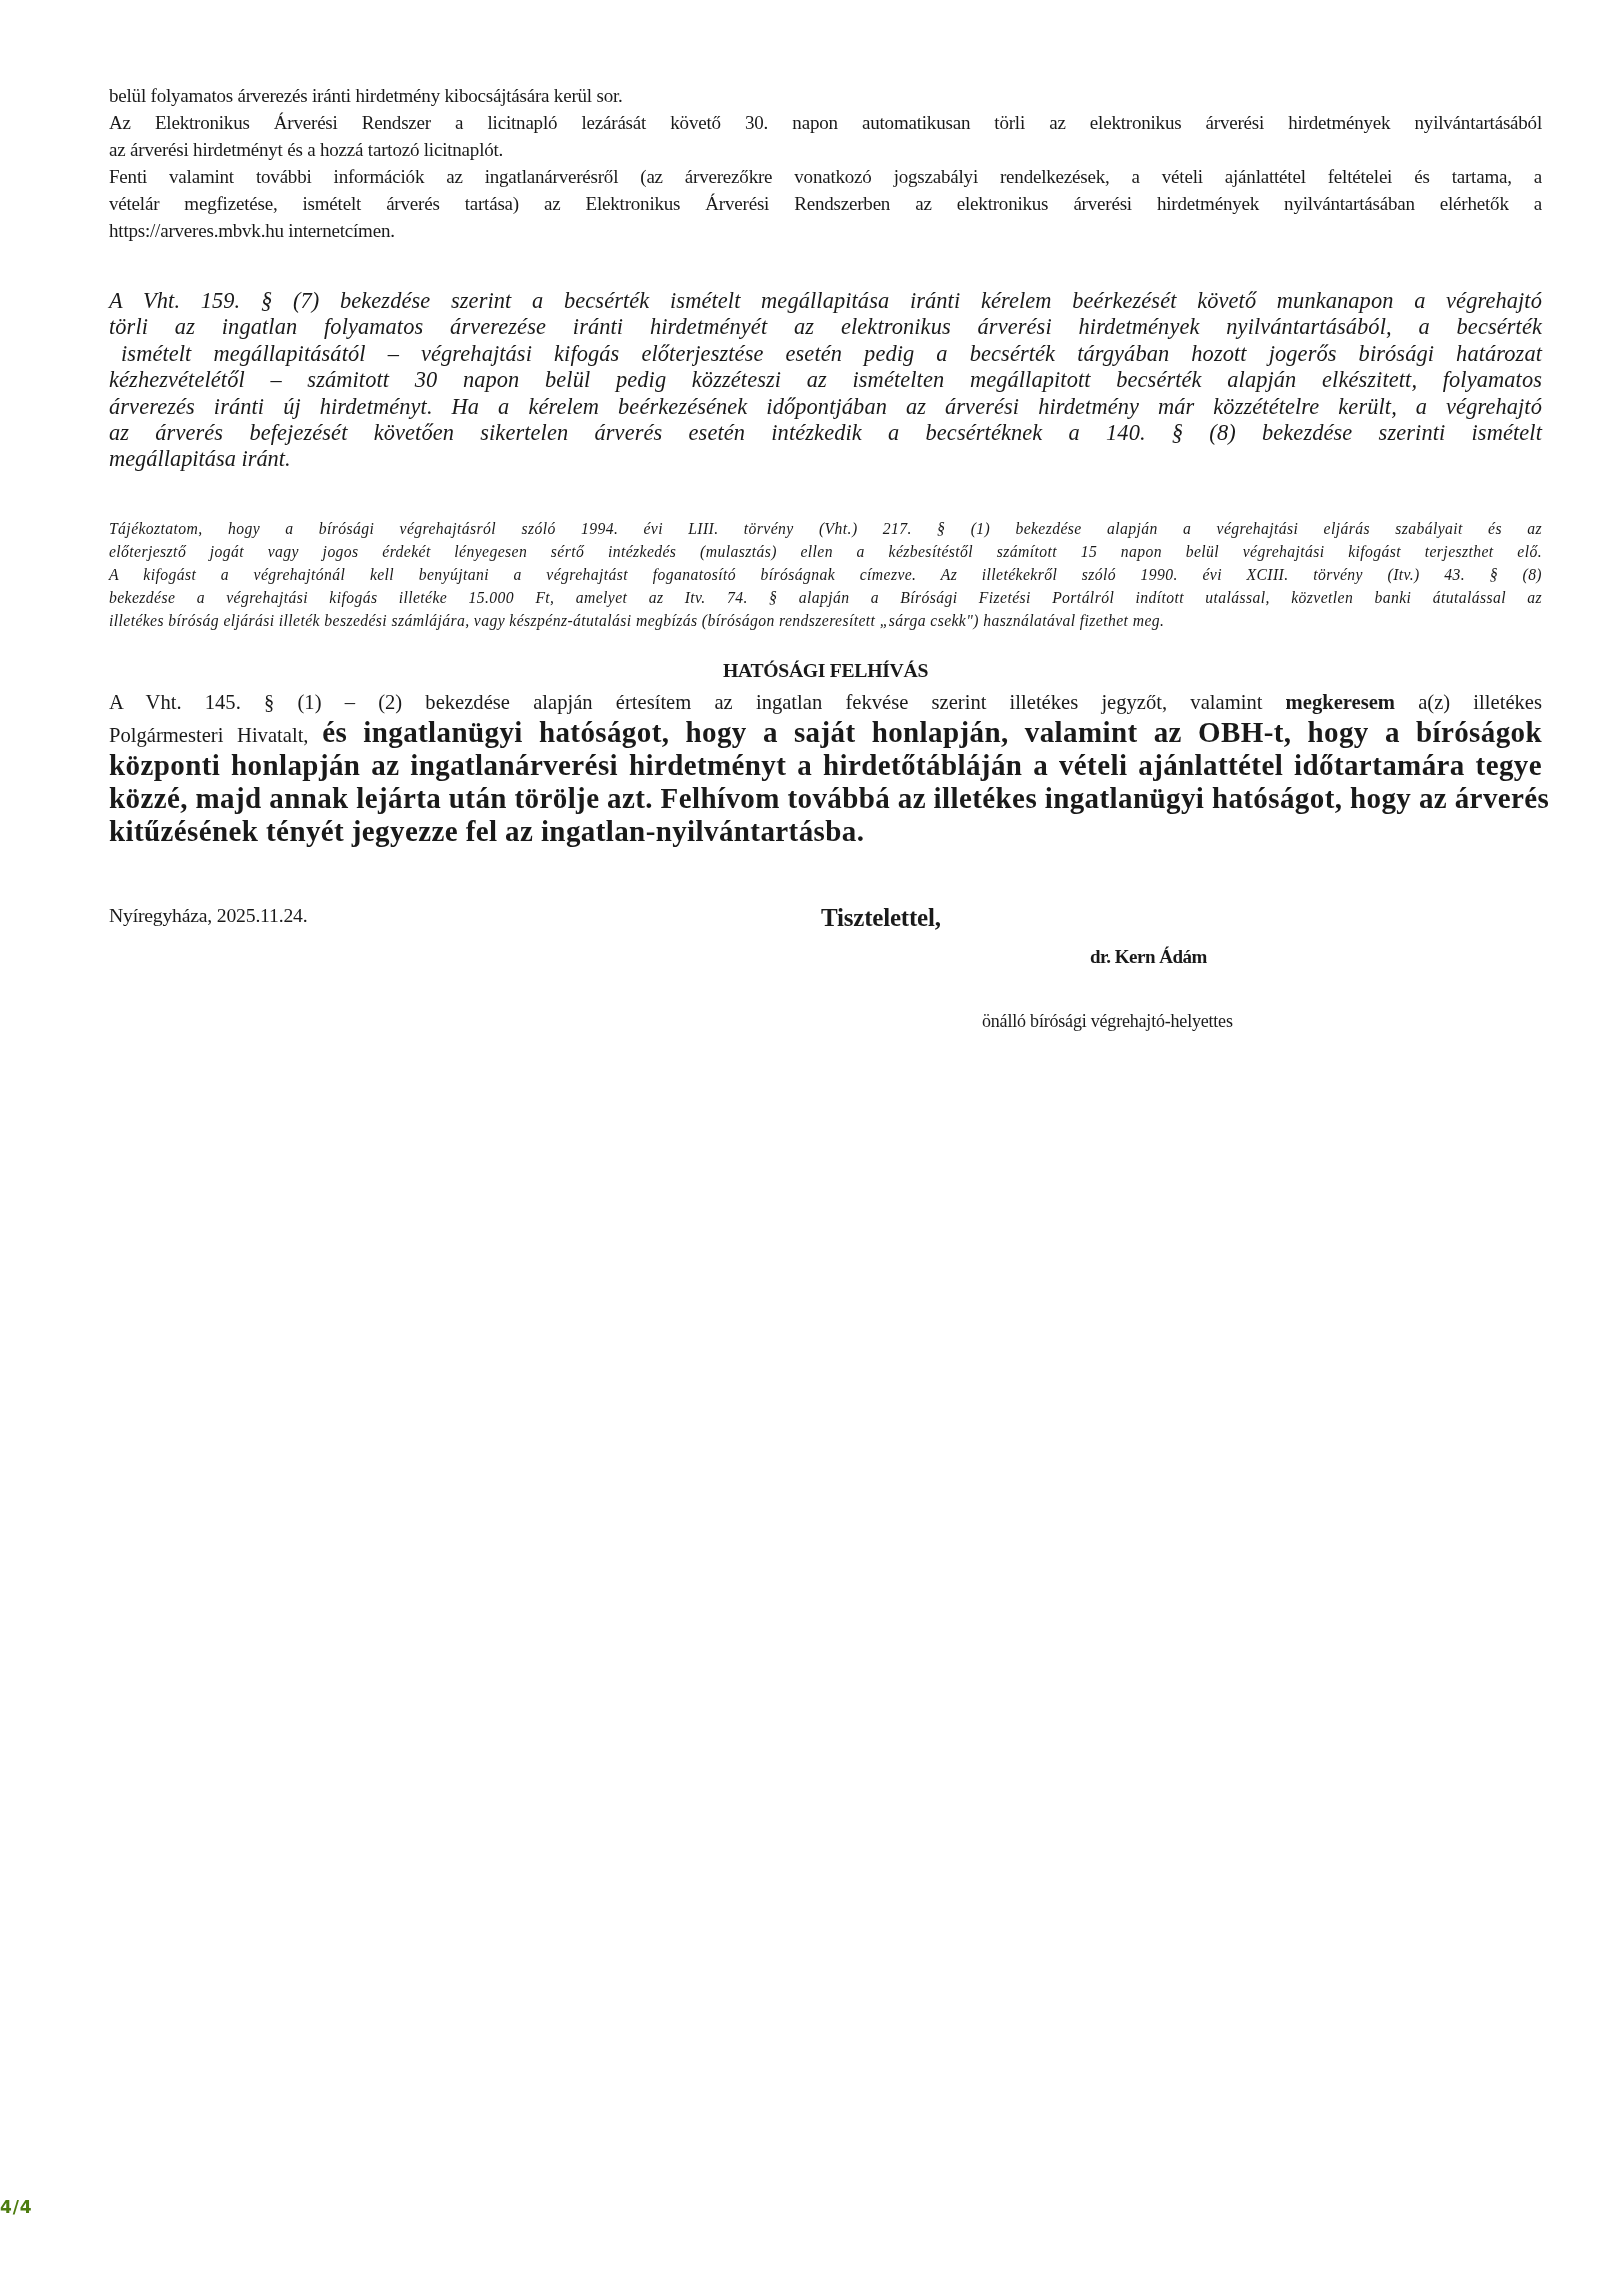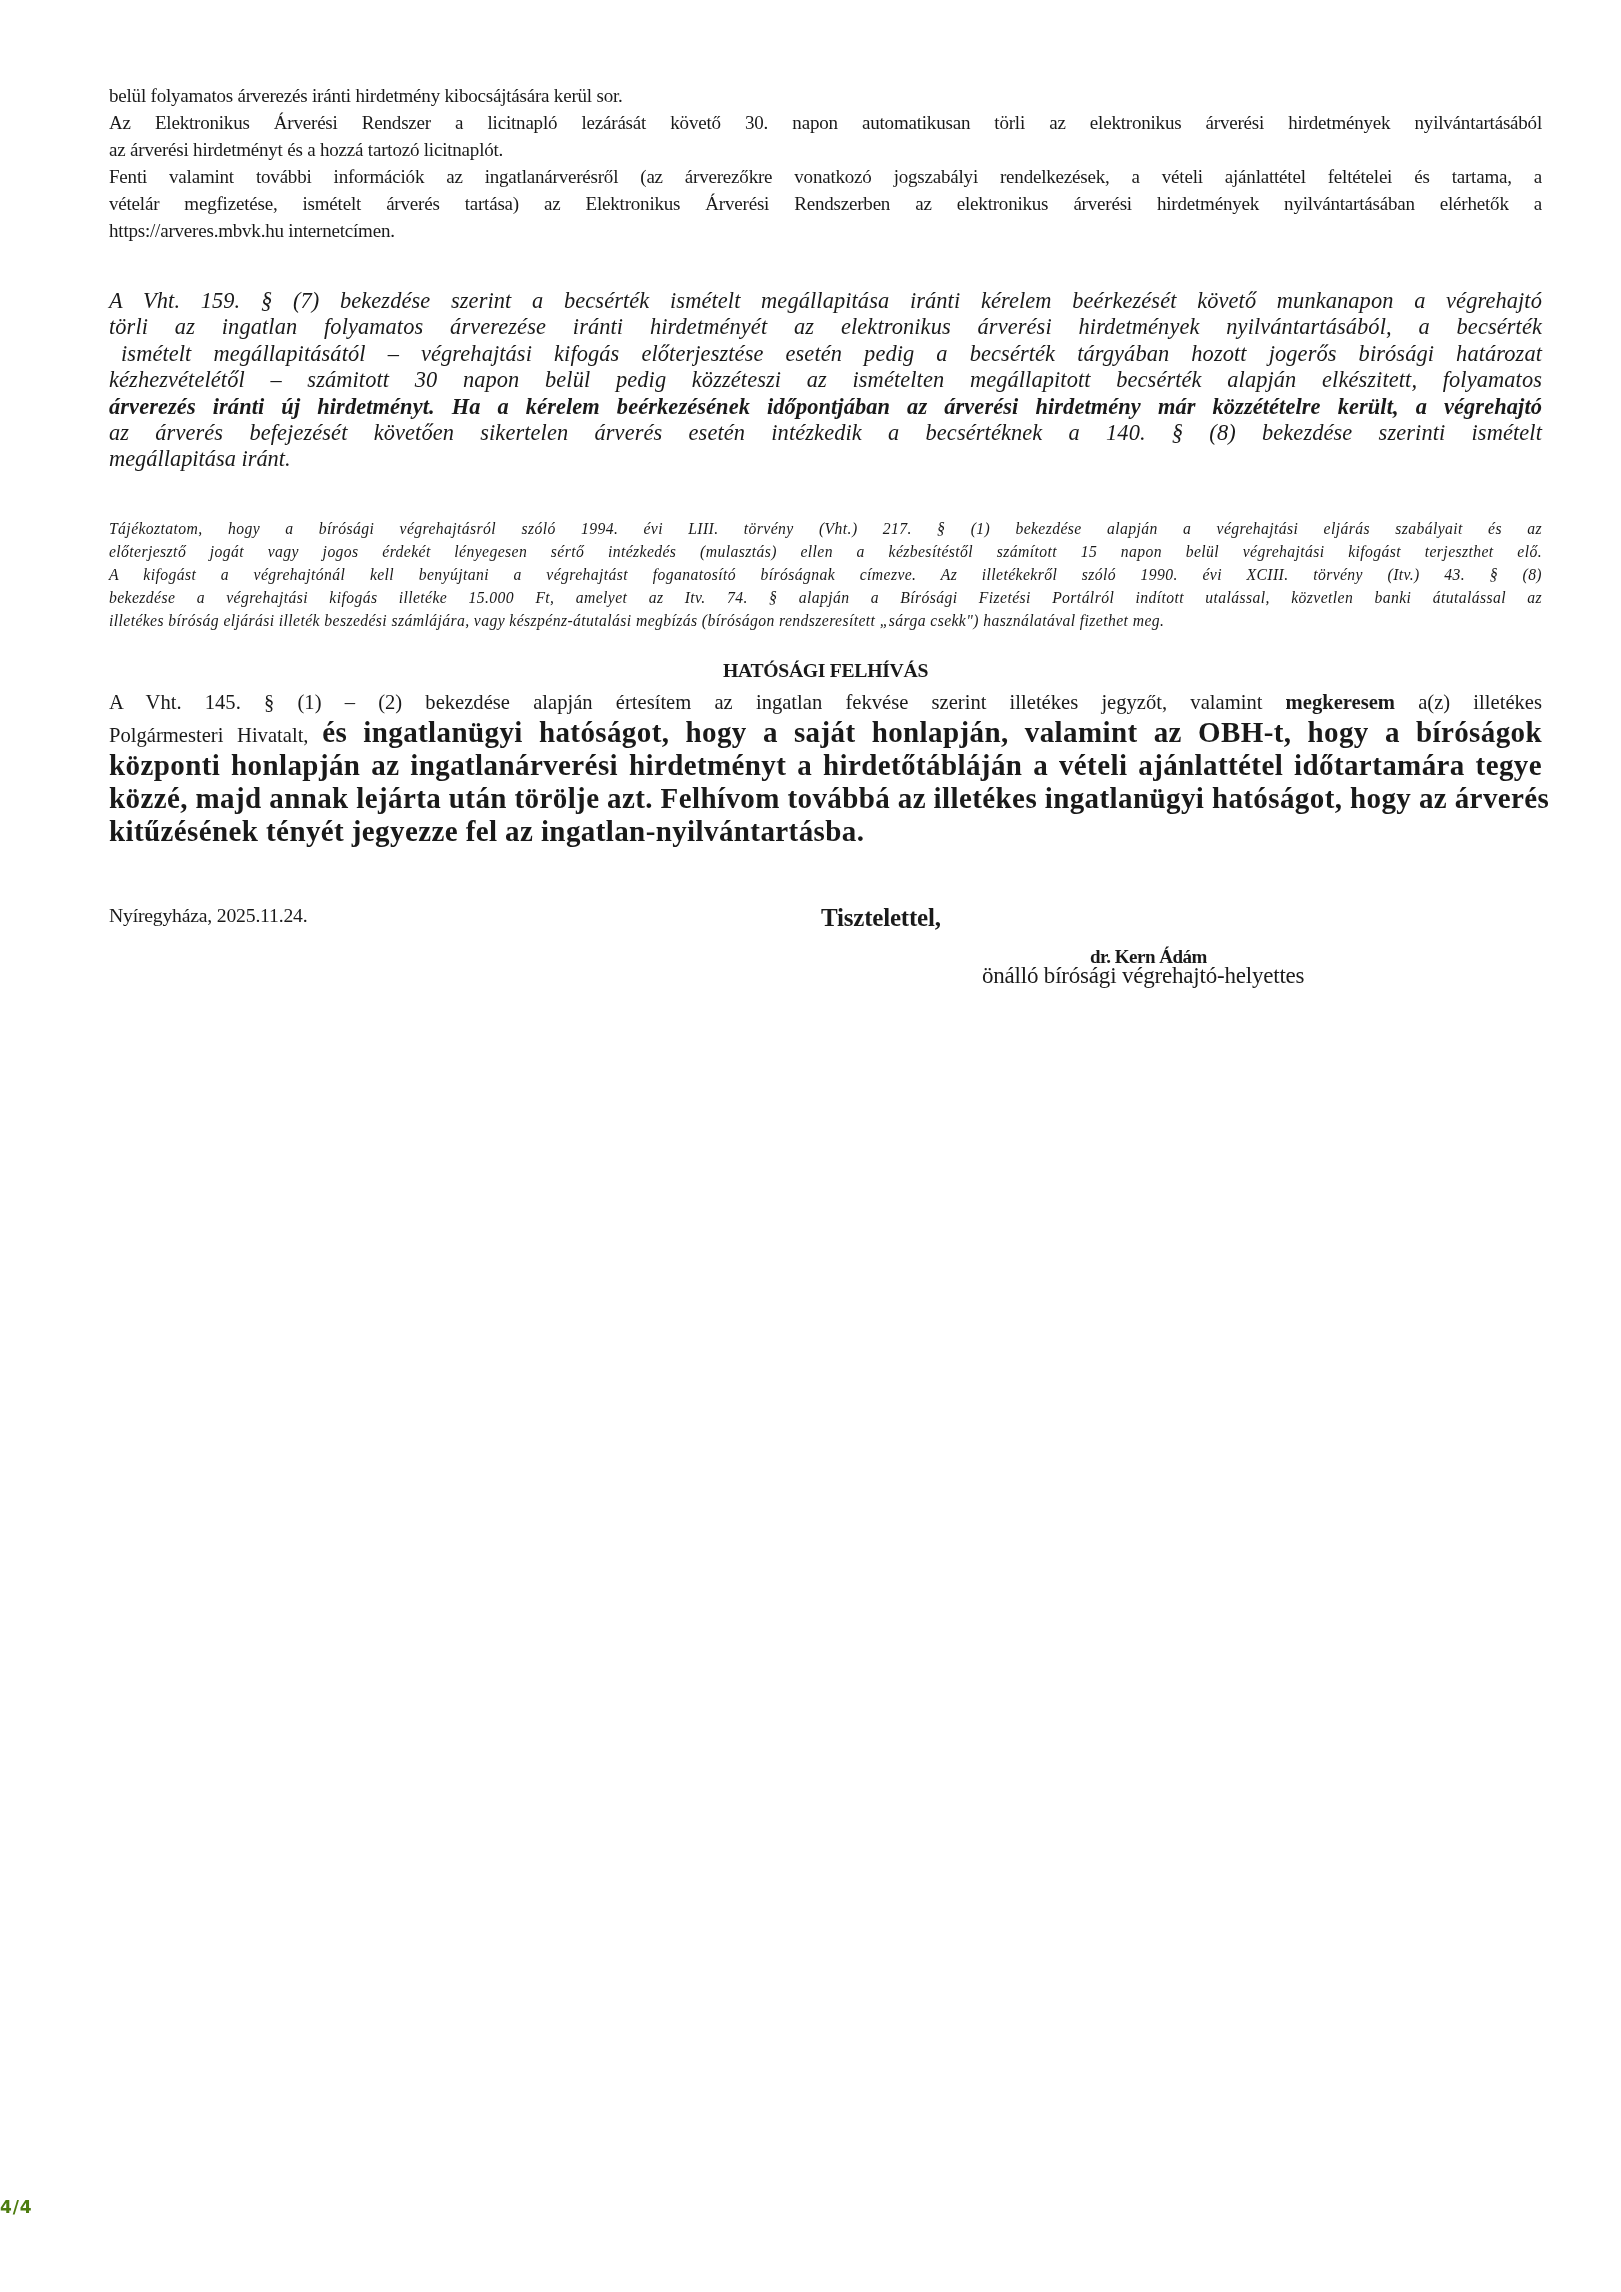--- a/index.html
+++ b/index.html
@@ -22,21 +22,21 @@
   .heading { position: absolute; top: 577px; width: 1433px; text-align: center; font-weight: bold; font-size: 19.7px; letter-spacing: -0.3px; }
 
   .sec4 { position: absolute; top: 605px; width: 1433px; font-size: 20.6px; line-height: 30px; }
   .sec4 b { font-weight: bold; text-align: right; }
   .sec4 .big { font-size: 29px; letter-spacing: 0.4px; }
   .sec4 .jl { white-space: nowrap; }
 
   .place-date { position: absolute; top: 822px; left: 0; font-size: 19.7px; letter-spacing: -0.2px; }
   .greeting { position: absolute; top: 822px; left: 712px; font-size: 25px; letter-spacing: -0.2px; font-weight: bold; }
   .signer-name { position: absolute; top: 864px; left: 981px; font-weight: bold; font-size: 19px; letter-spacing: -0.5px; }
-  .signer-title { position: absolute; top: 881px; left: 873px; font-size: 23px; letter-spacing: -0.2px; }
+  .signer-title { position: absolute; top: 929px; left: 873px; font-size: 18px; letter-spacing: -0.2px; }
 
   .page-number {
     position: absolute; left: 0; width: 1621px; top: 2197px; text-align: left;
     font-family: "DejaVu Sans", "Liberation Sans", sans-serif; font-weight: bold;
     font-size: 17px; color: #4d7c0f; letter-spacing: 0.9px;
   }
 </style>
 </head>
 <body>
 
@@ -49,21 +49,21 @@
     <span class="jl" style="display: block;">Fenti valamint további információk az ingatlanárverésről (az árverezőkre vonatkozó jogszabályi rendelkezések, a vételi ajánlattétel feltételei és tartama, a</span>
     <span class="jl" style="display: block;">vételár megfizetése, ismételt árverés tartása) az Elektronikus Árverési Rendszerben az elektronikus árverési hirdetmények nyilvántartásában elérhetők a</span>
     <span class="line" style="display: block;">https://arveres.mbvk.hu internetcímen.</span>
   </div>
 
   <div class="sec2">
     <span class="jl" style="display: block;">A Vht. 159. § (7) bekezdése szerint a becsérték ismételt megállapitása iránti kérelem beérkezését követő munkanapon a végrehajtó</span>
     <span class="jl" style="display: block;">törli az ingatlan folyamatos árverezése iránti hirdetményét az elektronikus árverési hirdetmények nyilvántartásából, a becsérték</span>
     <span class="jl" style="display: block; margin-left: 12px;">ismételt megállapitásától – végrehajtási kifogás előterjesztése esetén pedig a becsérték tárgyában hozott jogerős birósági határozat</span>
     <span class="jl" style="display: block;">kézhezvételétől – számitott 30 napon belül pedig közzéteszi az ismételten megállapitott becsérték alapján elkészitett, folyamatos</span>
-    <span class="jl" style="display: block; font-weight: bold;">árverezés iránti új hirdetményt. Ha a kérelem beérkezésének időpontjában az árverési hirdetmény már közzétételre került, a végrehajtó</span>
+    <span class="jl" style="display: block;">árverezés iránti új hirdetményt. Ha a kérelem beérkezésének időpontjában az árverési hirdetmény már közzétételre került, a végrehajtó</span>
     <span class="jl" style="display: block;">az árverés befejezését követően sikertelen árverés esetén intézkedik a becsértéknek a 140. § (8) bekezdése szerinti ismételt</span>
     <span class="line" style="display: block;">megállapitása iránt.</span>
   </div>
 
   <div class="sec3">
     <span class="jl" style="display: block;">Tájékoztatom, hogy a bírósági végrehajtásról szóló 1994. évi LIII. törvény (Vht.) 217. § (1) bekezdése alapján a végrehajtási eljárás szabályait és az</span>
     <span class="jl" style="display: block;">előterjesztő jogát vagy jogos érdekét lényegesen sértő intézkedés (mulasztás) ellen a kézbesítéstől számított 15 napon belül végrehajtási kifogást terjeszthet elő.</span>
     <span class="jl" style="display: block;">A kifogást a végrehajtónál kell benyújtani a végrehajtást foganatosító bíróságnak címezve. Az illetékekről szóló 1990. évi XCIII. törvény (Itv.) 43. § (8)</span>
     <span class="jl" style="display: block;">bekezdése a végrehajtási kifogás illetéke 15.000 Ft, amelyet az Itv. 74. § alapján a Bírósági Fizetési Portálról indított utalással, közvetlen banki átutalással az</span>
     <span class="line" style="display: block;">illetékes bíróság eljárási illeték beszedési számlájára, vagy készpénz-átutalási megbízás (bíróságon rendszeresített „sárga csekk") használatával fizethet meg.</span>

